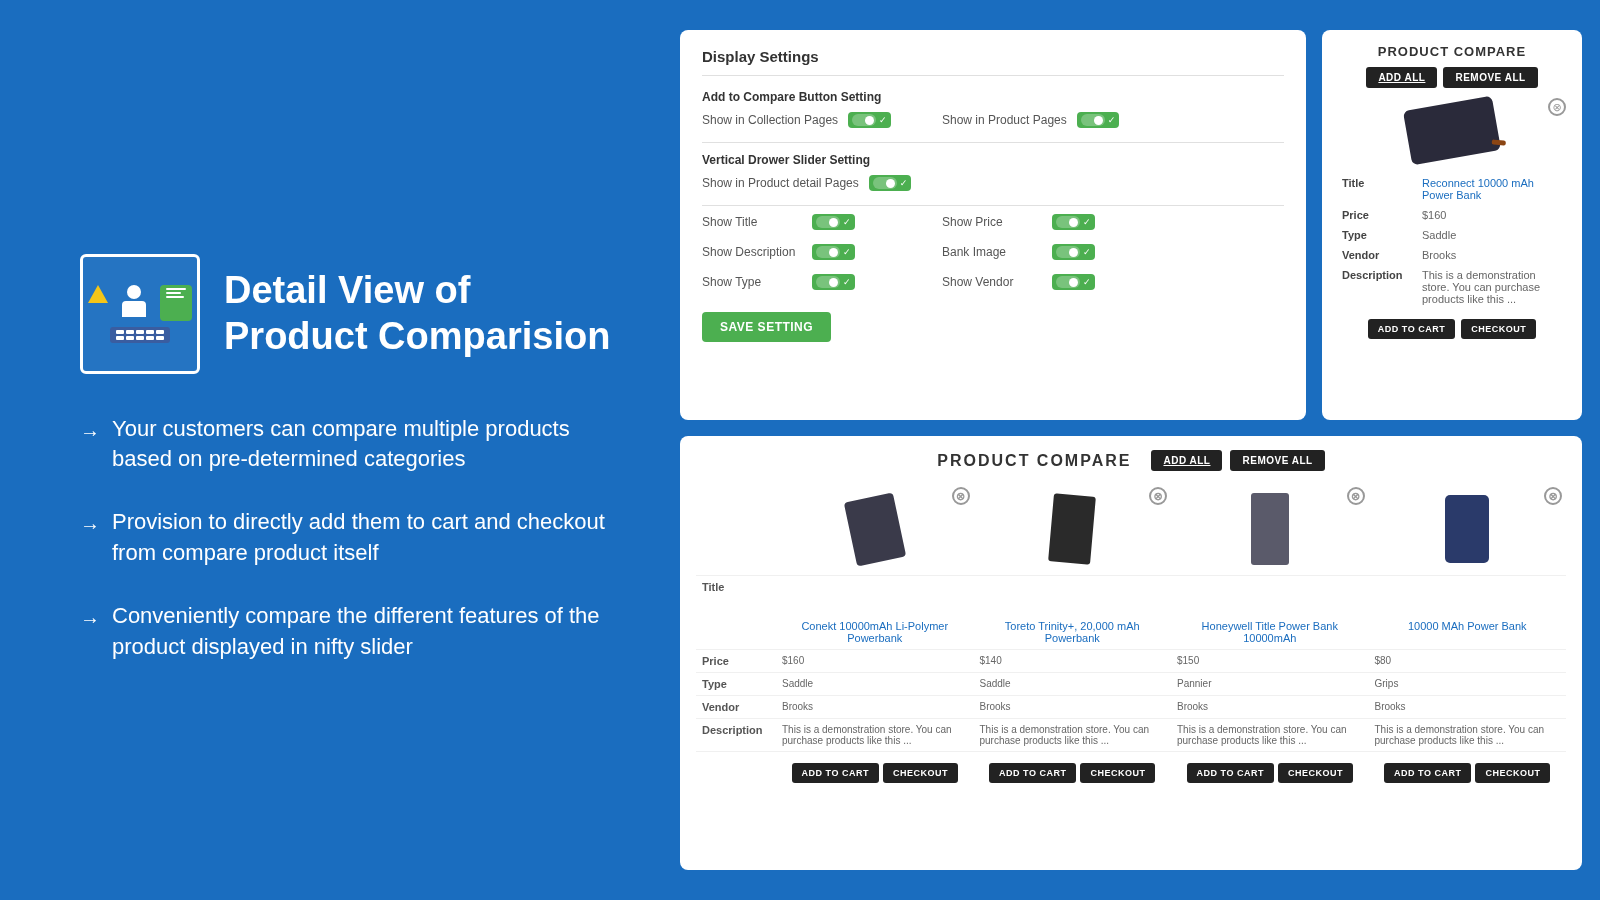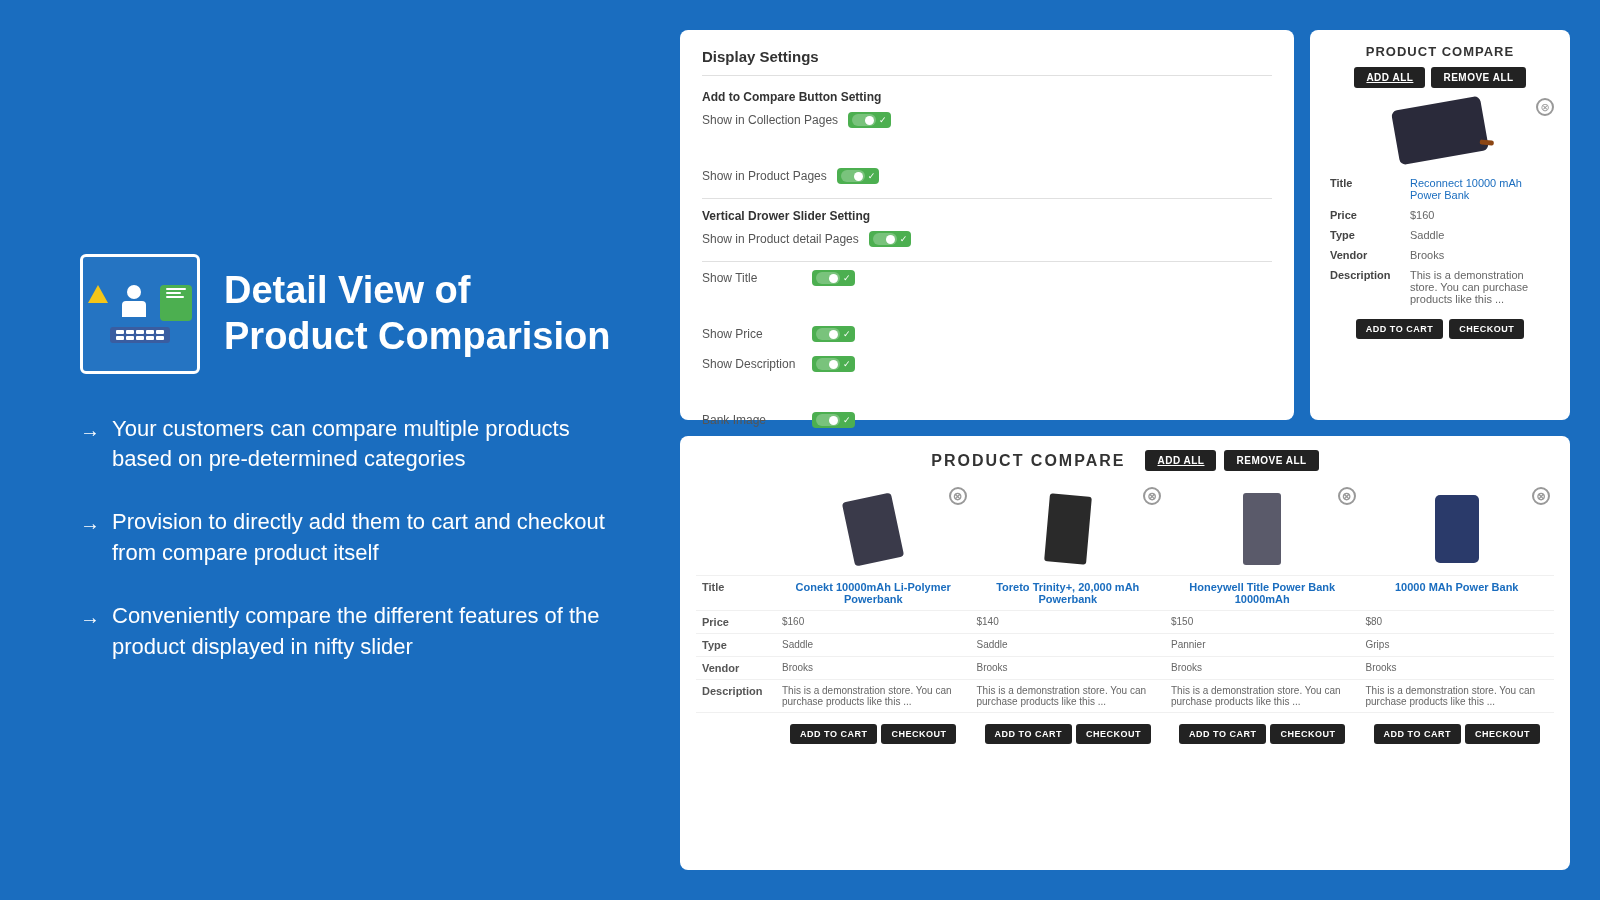--- a/index.html
+++ b/index.html
@@ -148,21 +148,21 @@
       font-size: 15px;
       font-weight: bold;
       color: #333;
       margin-bottom: 14px;
       border-bottom: 1px solid #e0e0e0;
       padding-bottom: 10px;
     }
 
     .settings-row {
       display: flex;
-      flex-direction: column;
+      flex-direction: row;
       gap: 40px;
       margin-bottom: 14px;
     }
 
     .settings-item {
       display: flex;
       align-items: center;
       gap: 10px;
       min-width: 200px;
     }
@@ -391,30 +391,31 @@
 
     .compare-table td.product-cell {
       color: #666;
       font-size: 10px;
     }
 
     .product-name-link {
       color: #1a6dbf;
       text-decoration: none;
       font-size: 11px;
-      font-weight: bold;
+      font-weight: normal;
       text-align: center;
       display: block;
+      margin-top: 39px;
     }
 
     
     .right-layout {
       flex: 1;
       height: 900px;
-      padding: 30px 30px 30px 0;
+      padding: 30px 18px 30px 0;
       display: grid;
       grid-template-columns: 1fr 260px;
       grid-template-rows: 390px 1fr;
       gap: 16px;
     }
 
     .panel-settings {
       grid-column: 1;
       grid-row: 1;
       background: white;

